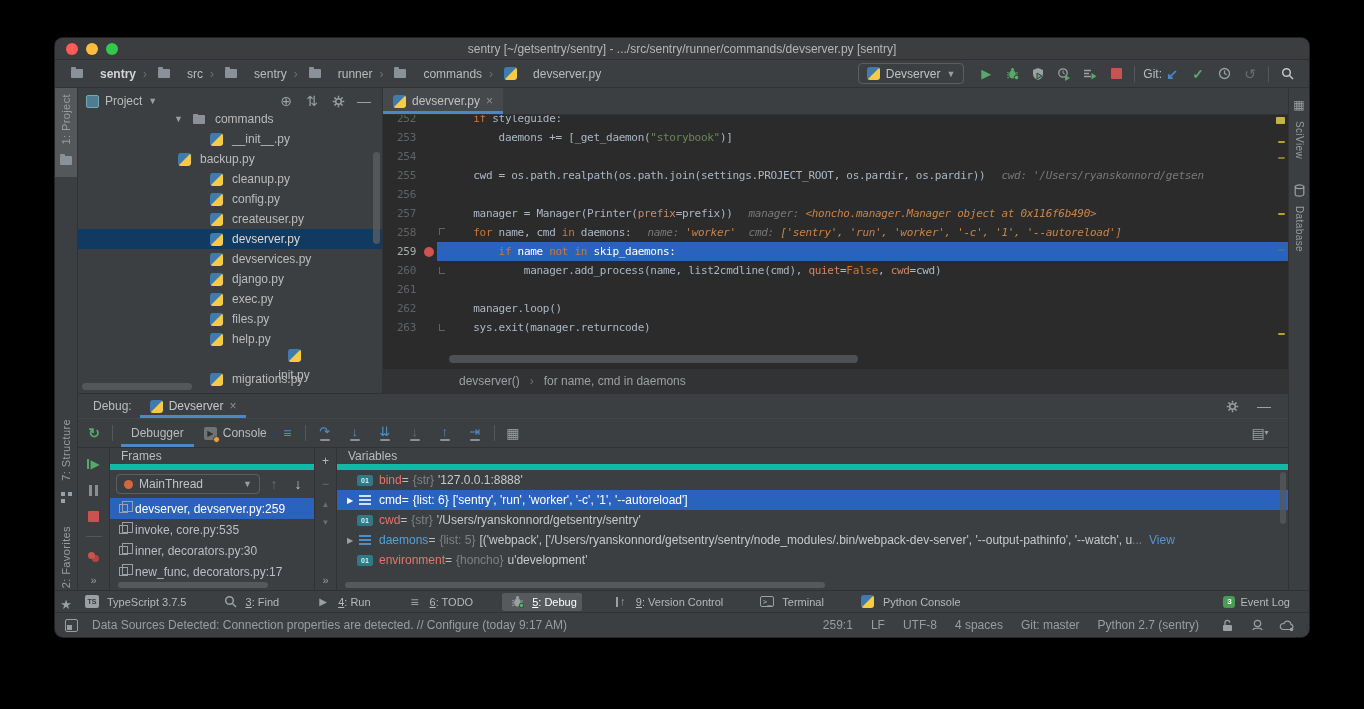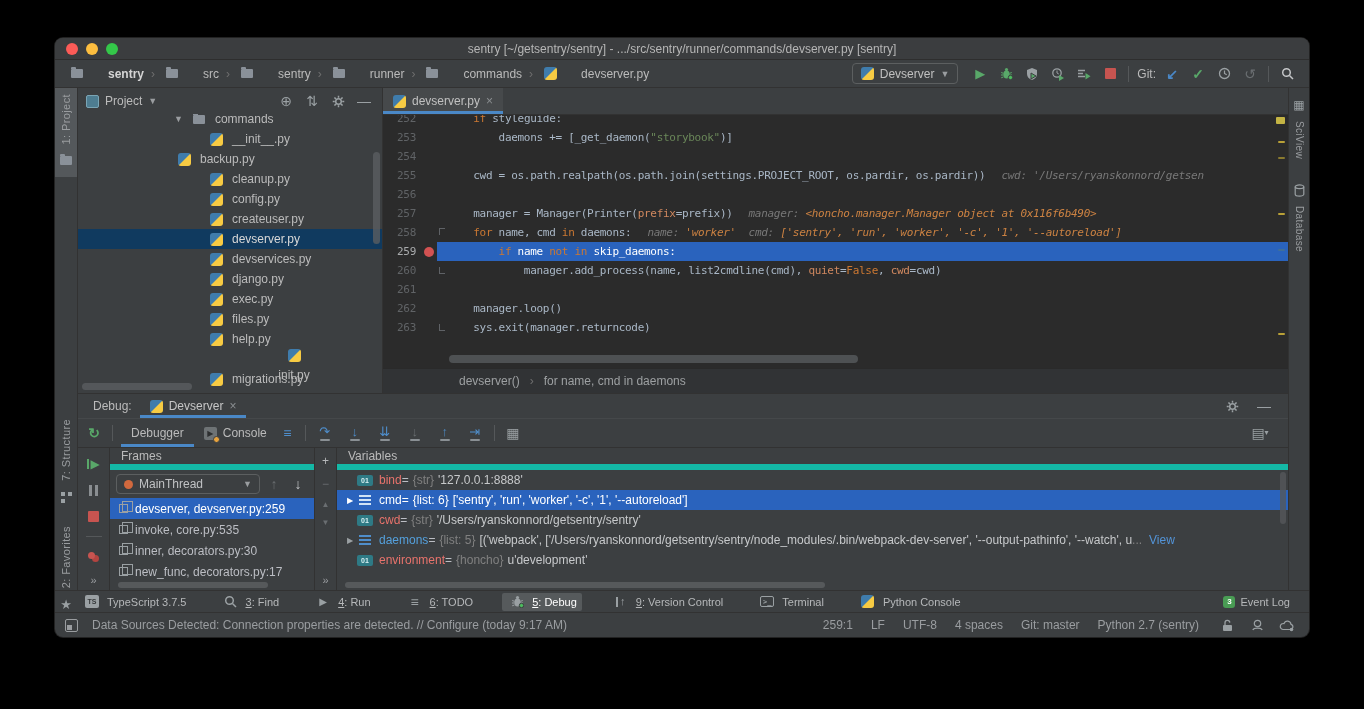--- a/index.html
+++ b/index.html
@@ -10,21 +10,21 @@
   
   .titlebar{flex:0 0 22px;background:#3b3d3f;border-bottom:1px solid #2e2e2e;position:relative;
     display:flex;align-items:center;justify-content:center;}
   .lights{position:absolute;left:11px;top:5px;display:flex;gap:8px;}
   .light{width:12px;height:12px;border-radius:50%;}
   .l-close{background:#fc5b57}.l-min{background:#fdbe3f}.l-zoom{background:#34c749}
   .wtitle{font-size:12px;color:#b6b6b6;}
   
   .toolbar{flex:0 0 28px;display:flex;align-items:center;border-bottom:1px solid #323232;padding:0 12px;}
   .crumbs{display:flex;align-items:center;gap:7px;font-size:12px;color:#bbb;}
-  .crumb{display:flex;align-items:center;gap:21px;}
+  .crumb{display:flex;align-items:center;gap:13px;}
   .crumb.bold span.cl{font-weight:bold;color:#d4d4d4;}
   .bsep{color:#6e6e6e;font-size:12px;}
   .tspacer{flex:1;}
   .runbox{display:flex;align-items:center;gap:6px;border:1px solid #5c5f60;border-radius:4px;height:21px;
     padding:0 8px;color:#c0c0c0;font-size:12px;margin-right:12px;}
   .ddarrow{color:#9a9da0;font-size:9px;}
   .icw{display:inline-flex;align-items:center;justify-content:center;min-width:20px;height:22px;font-size:14px;line-height:1;}
   .g{font-size:14px;line-height:1;}
   .vdiv{width:1px;height:16px;background:#55585a;margin:0 8px;}
   .run-g{color:#59a869;font-size:13px;}
@@ -259,21 +259,21 @@
           <svg width="14" height="14">
             <path d="M1 3.5h7M1 6.5h5M1 9.5h7" stroke="#9aa0a3" stroke-width="1.4"></path>
             <path d="M8.5 6l5 3.2-5 3.2z" fill="#59a869"></path>
           </svg>
         </span>
         <span class="icw">
           <span class="stop-sq"></span>
         </span>
       </div>
     <div class="vdiv"></div>
-    <span style="font-size:12px;color:#bbb;margin-right:6px;">Git:</span>
+    <span style="font-size:12px;color:#bbb;">Git:</span>
     <div id="git-actions" style="display:flex;align-items:center;gap:6px;">
         <span class="icw">
           <span class="g" style="color:#4a88c7;font-weight:bold;">↙</span>
         </span>
         <span class="icw">
           <span class="g" style="color:#59a869;font-weight:bold;">✓</span>
         </span>
         <span class="icw">
           <svg width="13" height="13">
             <circle cx="6.5" cy="6.5" r="5" fill="none" stroke="#9aa0a3" stroke-width="1.3"></circle>

